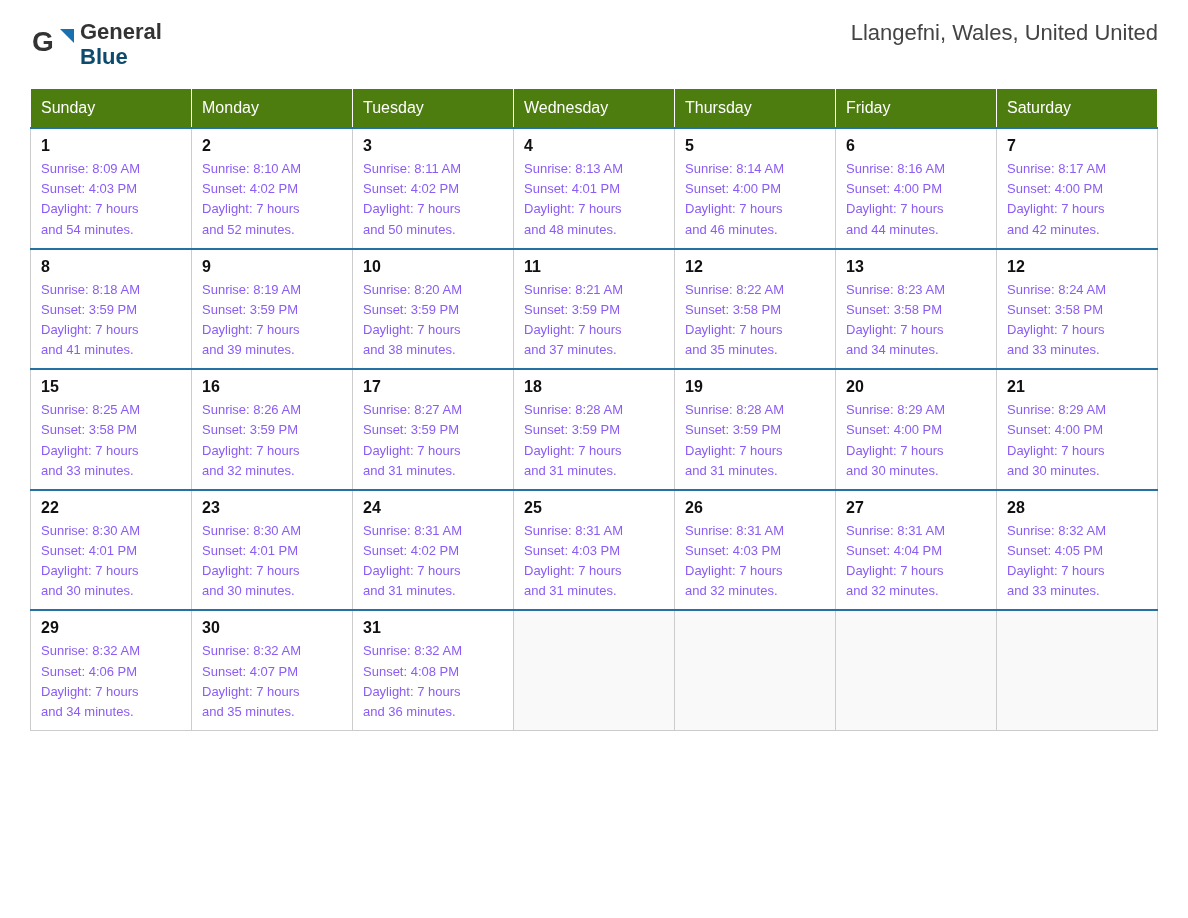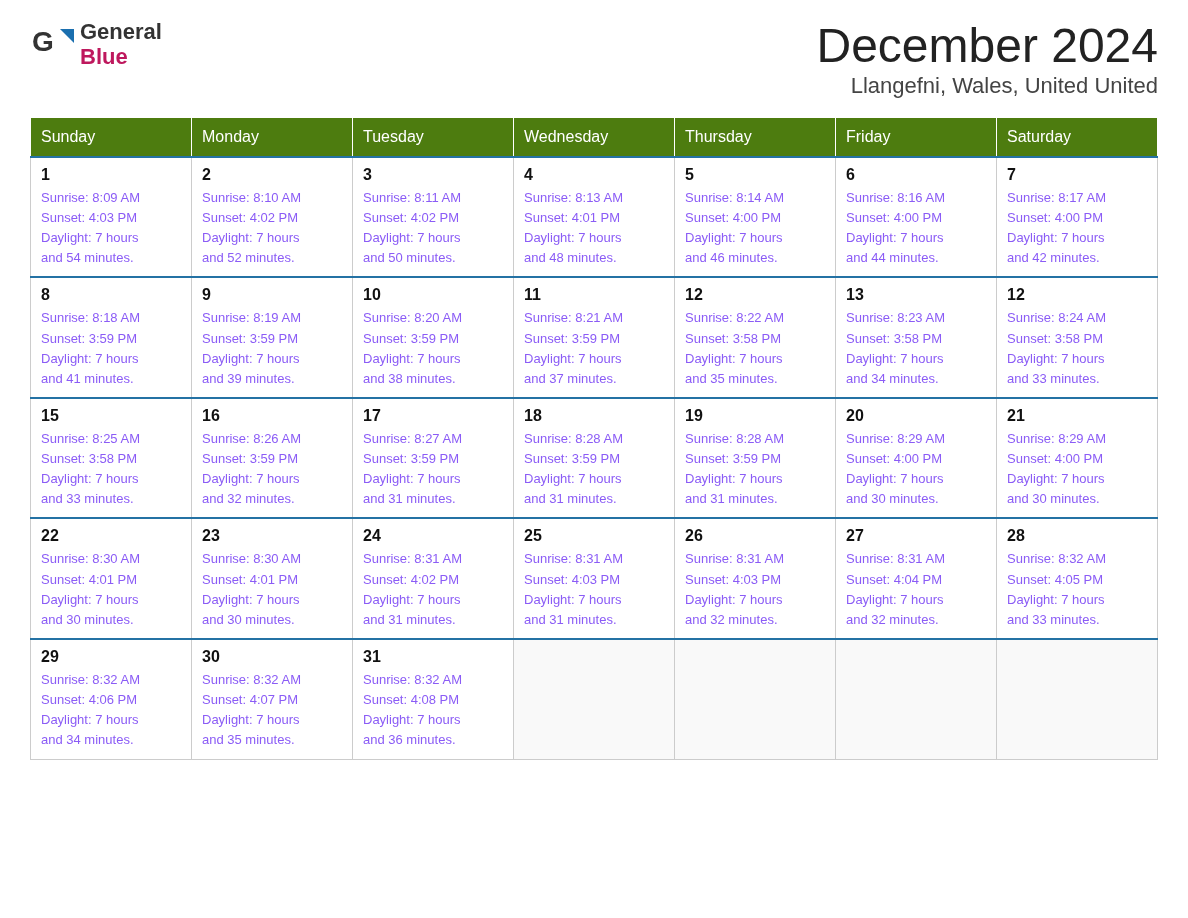--- a/index.html
+++ b/index.html
@@ -23,21 +23,21 @@
     }
     .logo-text {
       font-size: 22px;
       font-weight: bold;
       color: #333;
       line-height: 1.1;
     }
     .logo-line2 {
       font-size: 22px;
       font-weight: bold;
-      color: #be185d;
+      color: #0c4a6e;
     }
     .title-block {
       text-align: right;
     }
     .title-block h1 {
       font-size: 48px;
       font-weight: normal;
       color: #222;
       line-height: 1.1;
     }
@@ -118,21 +118,20 @@
       </div>
       <div>
         <div class="logo-text">
           General
         </div>
         <div class="logo-line2">Blue</div>
       </div>
     </div>
   </div>
   <div class="title-block">
-    <h1>December 2024</h1>
     <h2>Llangefni, Wales, United United</h2>
   </div>
 </div>
 
 <table class="calendar">
   <thead>
     <tr>
     <th>Sunday</th>
         <th>Monday</th>
         <th>Tuesday</th>

